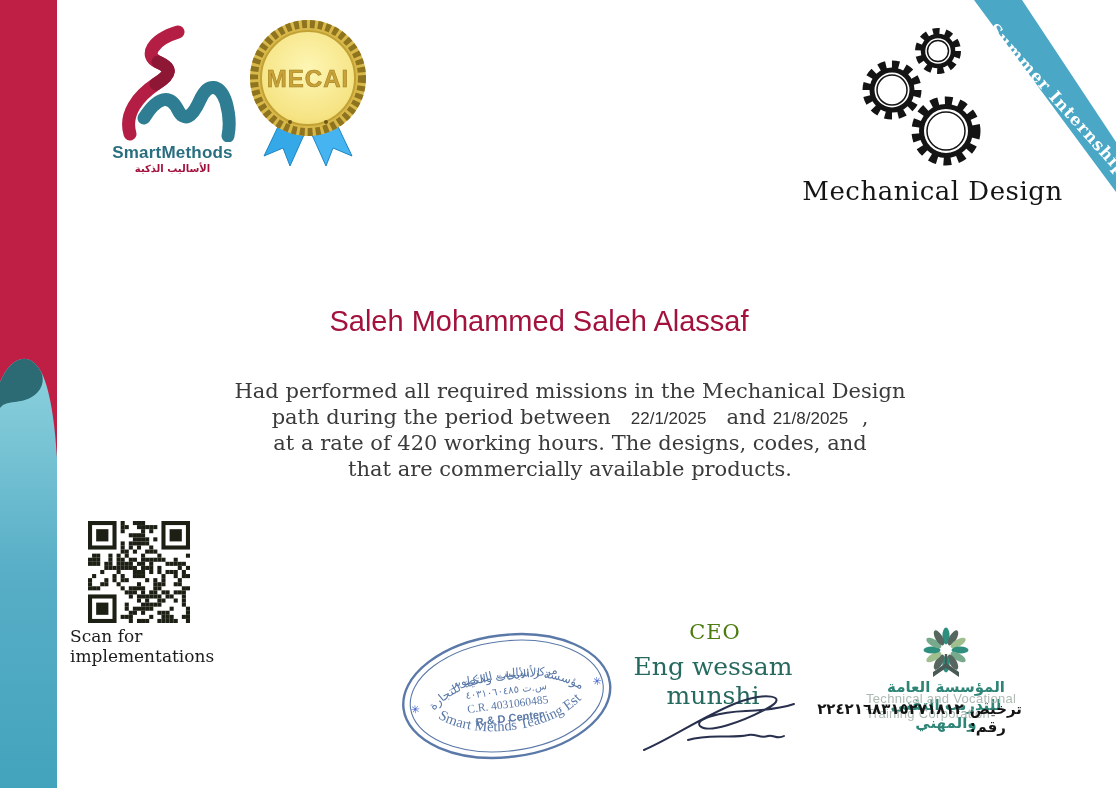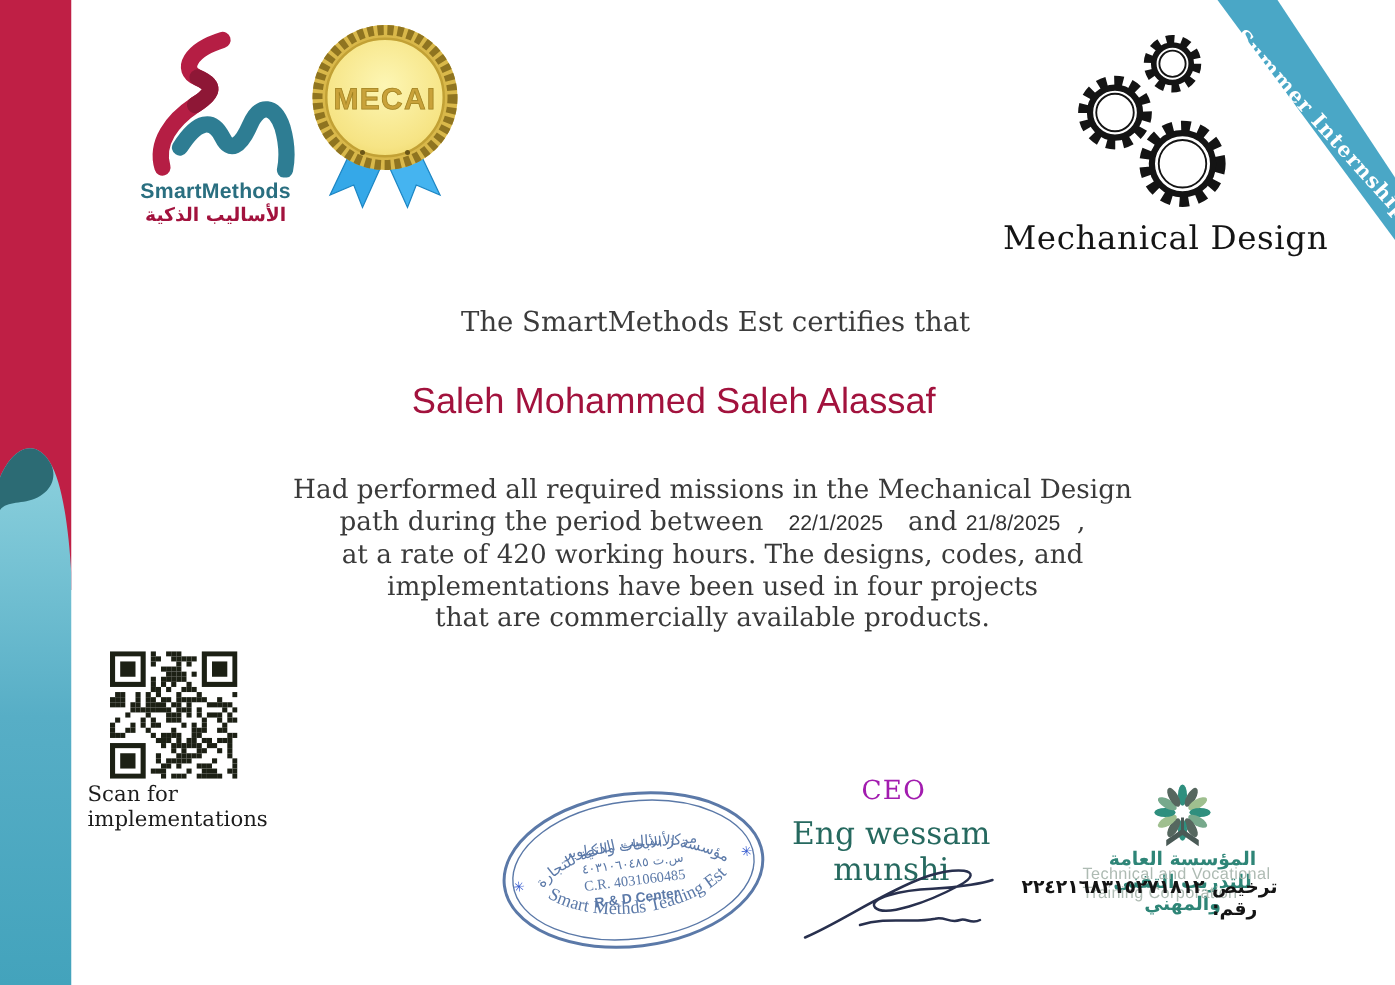--- a/index.html
+++ b/index.html
@@ -5,41 +5,41 @@
   html,body{margin:0;padding:0;background:#888;}
   .cert{
     position:relative;width:1116px;height:788px;background:#ffffff;
     overflow:hidden;font-family:"DejaVu Serif", serif;margin:0 auto;
   }
   .abs{position:absolute;}
   
   .sm-wordmark{font-family:Liberation Sans, sans-serif;font-weight:bold;
     color:#2a6f80;font-size:17px;text-align:center;letter-spacing:.2px;}
   .sm-wordmark-ar{font-family:"DejaVu Sans", sans-serif;font-weight:bold;
-    color:#a2123d;font-size:15px;text-align:center;direction:rtl;margin-top:1px;}
+    color:#a2123d;font-size:10px;text-align:center;direction:rtl;margin-top:1px;}
   .track-title{font-size:26px;color:#141414;text-align:center;letter-spacing:.5px;}
   .corner-ribbon{position:absolute;left:988px;top:8px;width:230px;
     transform:rotate(48deg);transform-origin:left top;
     color:#ffffff;font-size:16.5px;font-weight:bold;letter-spacing:1px;
     text-align:center;}
   
   .title{
     font-size:41px;font-weight:bold;text-align:center;letter-spacing:.5px;
     background:linear-gradient(90deg,#2e6f96 0%,#38708f 38%,#7c4866 55%,#992244 78%,#9e2242 100%);
     -webkit-background-clip:text;background-clip:text;color:transparent;
     text-shadow:0 2px 2px rgba(120,150,170,0.0);
   }
   .subtitle{font-size:22px;color:#3c3c3c;text-align:center;}
   .recipient{font-family:"Liberation Sans", sans-serif;font-size:29px;
     color:#a2123d;text-align:center;}
   .body-text{font-size:21px;color:#3a3a3a;text-align:center;line-height:25.5px;}
   .date{font-family:"Liberation Sans", sans-serif;font-size:17px;color:#333;}
   
   .qr-caption{font-size:17px;color:#1c1c1c;}
-  .ceo-role{font-size:21px;color:#a21caf;text-align:center;letter-spacing:1px;}
+  .ceo-role{font-size:21px;color:#4d7c0f;text-align:center;letter-spacing:1px;}
   .ceo-name{font-size:25px;color:#26695f;text-align:center;}
   .tvtc-ar{font-family:"DejaVu Sans", sans-serif;font-size:15px;font-weight:bold;
     color:#2e8577;text-align:center;direction:rtl;}
   .tvtc-en{font-family:"Liberation Sans", sans-serif;font-size:13px;
     color:#aebbb3;text-align:left;letter-spacing:.3px;}
   .license{direction:rtl;font-family:"DejaVu Sans", sans-serif;font-weight:bold;
     font-size:15px;color:#141414;text-align:left;letter-spacing:.5px;
     display:flex;gap:6px;justify-content:flex-start;}
   .stamp-wrap{transform:rotate(-7deg);}
 </style>
@@ -104,34 +104,32 @@
       <circle cx="94" cy="117" r="19" stroke-width="1.5"></circle>
     </g>
   </svg>
   <div class="abs track-title" style="left:795px;top:176px;width:275px">Mechanical Design</div>
 
   <svg class="abs" style="left:960px;top:0" width="156" height="200" viewBox="0 0 156 200">
     <polygon points="14,0 62,0 156,142 156,192" fill="#4aa7c6"></polygon>
   </svg>
   <div class="corner-ribbon">Summer Internship</div>
 
-  <div class="abs subtitle" style="left:300px;top:246px;width:545px">The SmartMethods Est certifies that</div>
   <div class="abs recipient" style="left:264px;top:305px;width:550px">Saleh Mohammed Saleh Alassaf</div>
 
   <div class="abs body-text" style="left:230px;top:379px;width:680px">
     <div>Had performed all required missions in the Mechanical Design</div>
     <div>
       <span>path during the period between</span>&nbsp;&nbsp;
       <span class="date">22/1/2025</span>&nbsp;&nbsp;
       <span>and</span>
       <span class="date">21/8/2025</span>&nbsp;
       <span>,</span>
     </div>
     <div>at a rate of 420 working hours. The designs, codes, and</div>
-    <div>implementations have been used in four projects</div>
     <div>that are commercially available products.</div>
   </div>
 
   <svg id="qr" class="abs" style="left:88px;top:521px" width="102" height="102" viewBox="0 0 102 102">
       <rect x="32.64" y="0" width="4.08" height="4.08" fill="#1c2014"></rect>
       <rect x="44.88" y="0" width="4.08" height="4.08" fill="#1c2014"></rect>
       <rect x="48.96" y="0" width="4.08" height="4.08" fill="#1c2014"></rect>
       <rect x="53.04" y="0" width="4.08" height="4.08" fill="#1c2014"></rect>
       <rect x="32.64" y="4.08" width="4.08" height="4.08" fill="#1c2014"></rect>
       <rect x="36.72" y="4.08" width="4.08" height="4.08" fill="#1c2014"></rect>

